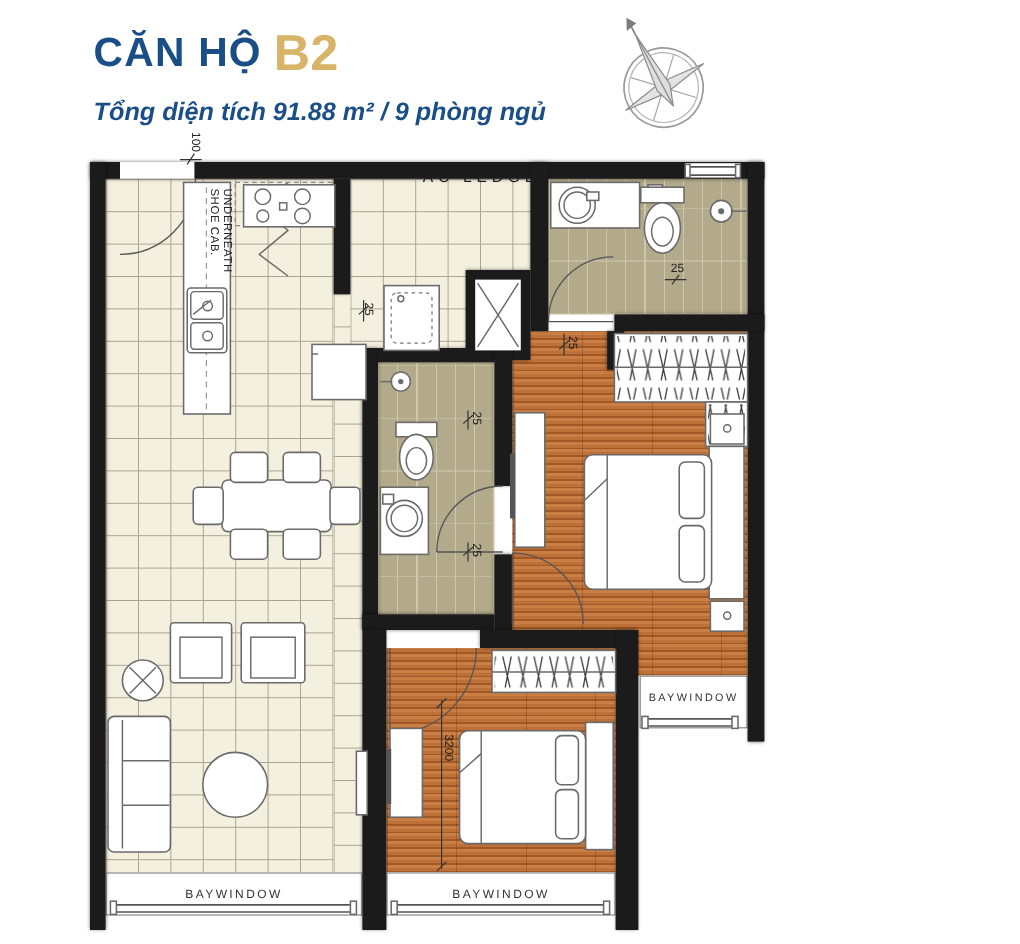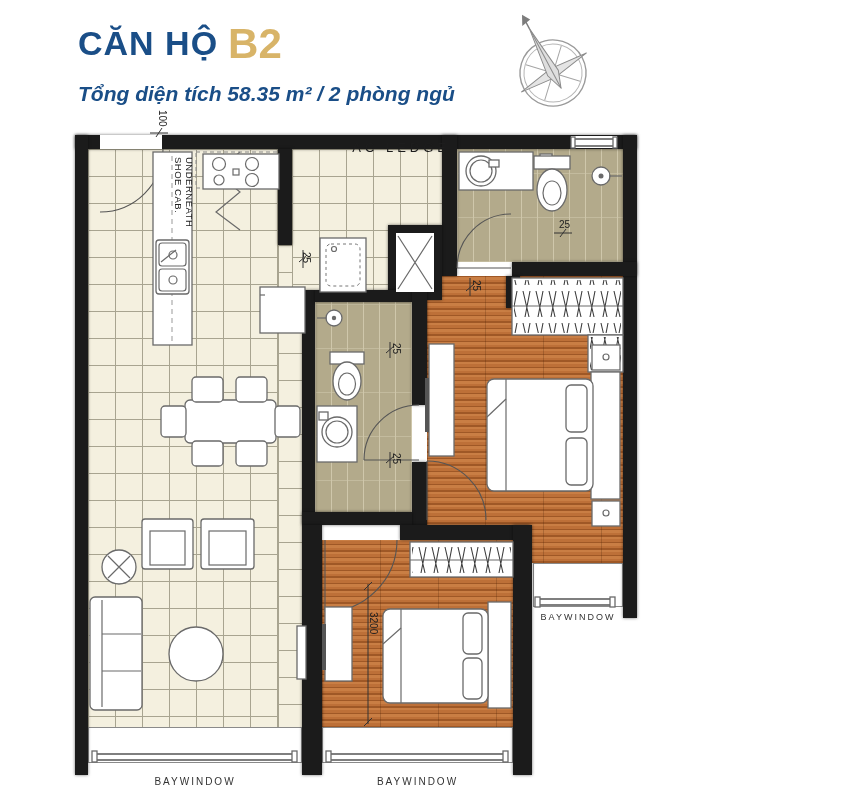--- a/index.html
+++ b/index.html
@@ -29,35 +29,35 @@
   
   .art{position:absolute;left:0;top:0;z-index:5;pointer-events:none;}
   .f{fill:#ffffff;stroke:#6a6a6a;stroke-width:1.3;}
   .ln{fill:none;stroke:#6a6a6a;stroke-width:1.2;}
   .arc{fill:none;stroke:#555;stroke-width:1.1;}
   .dim{fill:none;stroke:#333;stroke-width:1;}
   .win{fill:none;stroke:#555;stroke-width:1.4;}
   
   .lbl{position:absolute;z-index:6;color:#2b2b2b;font-size:10px;white-space:nowrap;}
   .lbl-ac{font-size:13px;letter-spacing:4px;color:#1d1d1d;text-align:right;}
-  .lbl-bay{letter-spacing:2px;color:#333;text-align:center;margin-top:36px;}
+  .lbl-bay{letter-spacing:2px;color:#333;text-align:center;}
   .rot90{transform:rotate(90deg);transform-origin:0 0;}
   .lbl-shoe{font-size:9.5px;letter-spacing:.5px;line-height:11px;color:#222;}
   .lbl-shoe span{display:block;}
   .lbl-dim{font-size:10px;color:#222;}
 </style>
 </head>
 <body>
 
 <div class="page">
 
   <div class="hdr">
     <span class="hdr-title">CĂN HỘ</span><span class="hdr-unit">B2</span>
   </div>
-  <div class="hdr-sub">Tổng diện tích 58.35 m²  /  2 phòng ngủ</div>
+  <div class="hdr-sub">Tổng diện tích 91.88 m²  /  9 phòng ngủ</div>
 
   <div class="room tile-cream" style="left:88px;top:149px;width:190px;height:578px;"></div>
   <div class="room tile-cream" style="left:278px;top:245px;width:24px;height:482px;"></div>
   <div class="room tile-cream" style="left:292px;top:149px;width:150px;height:141px;"></div>
   <div class="room tile-cream" style="left:457px;top:276px;width:55px;height:74px;"></div>
   <div class="room tile-olive" style="left:457px;top:149px;width:166px;height:113px;"></div>
   <div class="room tile-olive" style="left:315px;top:302px;width:97px;height:223px;"></div>
   <div class="room wood" style="left:427px;top:276px;width:196px;height:287px;"></div>
   <div class="room wood" style="left:322px;top:540px;width:191px;height:187px;"></div>
 

